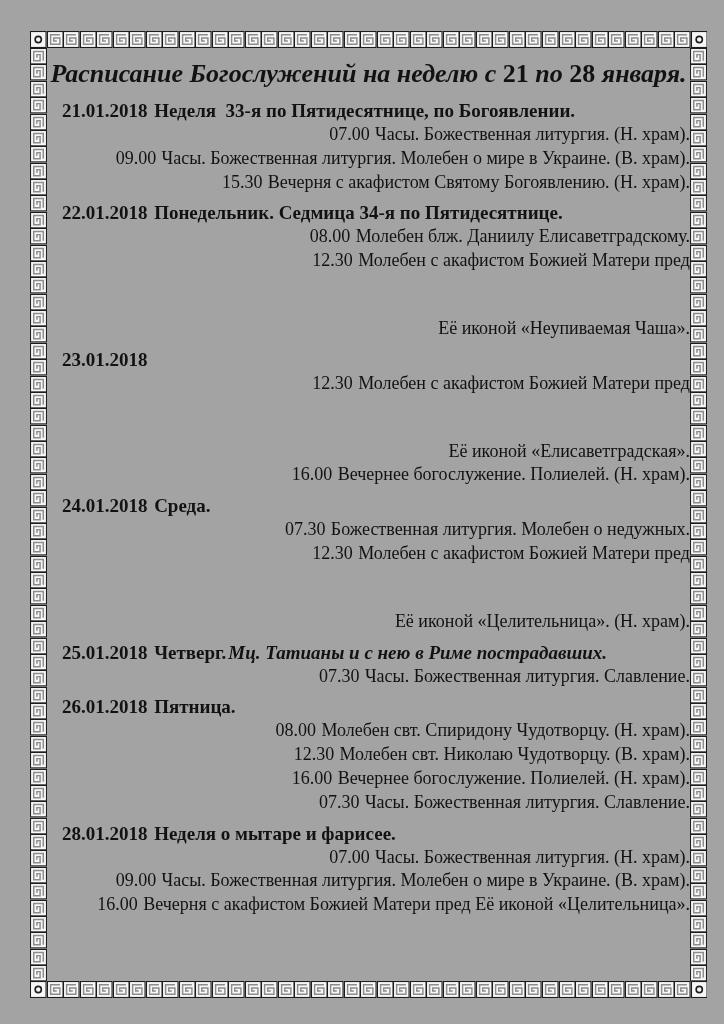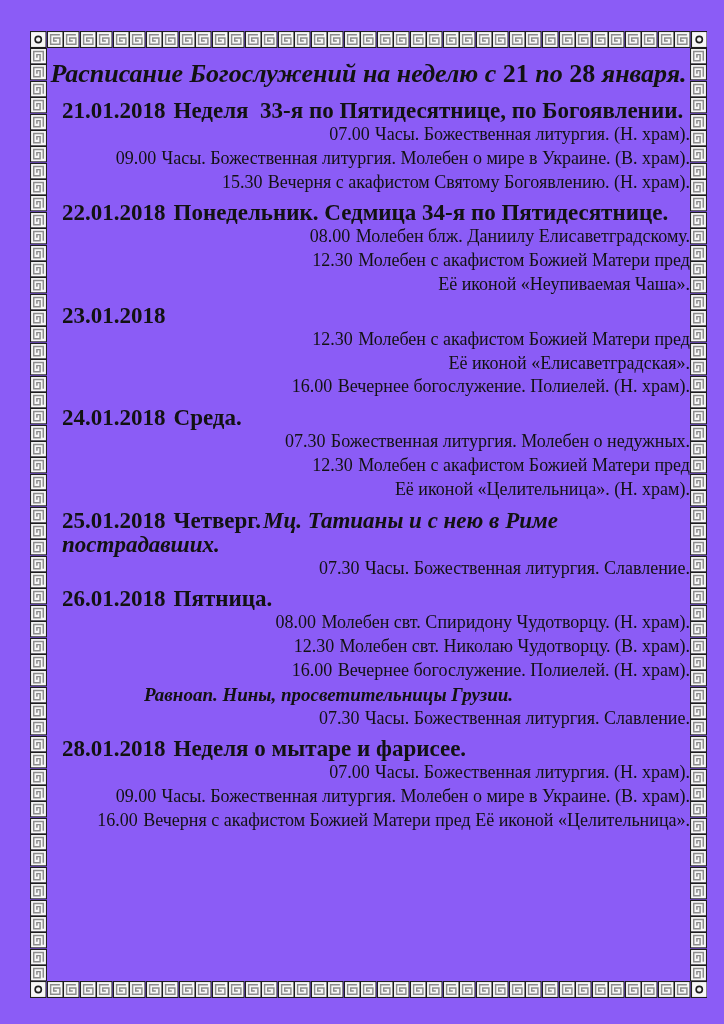--- a/index.html
+++ b/index.html
@@ -1,43 +1,43 @@
 <!DOCTYPE html>
 <html><head>
 <meta charset="utf-8">
 <style>
   html,body{margin:0;padding:0;background:#ffffff;}
-  .screen{position:relative;width:724px;height:1024px;background:#8b5cf6;overflow:hidden;
+  .screen{position:relative;width:724px;height:1024px;background:#a3a3a3;overflow:hidden;
           font-family:"Liberation Serif",serif;color:#121212;}
   
   .bstrip{position:absolute;display:flex;align-items:stretch;}
   .bstrip.h{flex-direction:row;}
   .bstrip.v{flex-direction:column;}
   .bstrip svg{flex:1 1 0;min-width:0;min-height:0;display:block;}
   .bstrip.h svg{height:17px;}
   .bstrip.v svg{width:17px;}
   #border-top{left:30px;top:31px;width:677px;height:17px;}
   #border-bottom{left:30px;top:981px;width:677px;height:17px;}
   #border-left{left:30px;top:48px;width:17px;height:933px;}
   #border-right{left:690px;top:48px;width:17px;height:933px;}
   
   .content{position:absolute;left:47px;top:47px;width:643px;height:935px;
            box-sizing:border-box;padding-top:9px;}
   .b{white-space:pre-wrap;}
   .title{font-size:26px;font-weight:bold;text-align:center;line-height:36px;
          margin-bottom:7px;white-space:nowrap;}
   .title .ti{font-style:italic;}
-  .hdr{font-size:23px;font-weight:bold;line-height:24px;margin-top:7px;padding-left:15px;}
+  .hdr{font-size:19px;font-weight:bold;line-height:24px;margin-top:7px;padding-left:15px;}
   .hdr .date{margin-right:0.35em;}
   .hdr .hital{font-style:italic;margin-left:2px;}
   .subhdr{font-size:19px;font-weight:bold;font-style:italic;line-height:23.8px;
           text-align:center;padding-right:80px;}
   .line{font-size:18px;line-height:23.8px;padding-left:8px;text-align:right;}
   .time{margin-right:0.3em;}
-  .cont{padding-left:58px;}
+  .cont{padding-left:58px;margin-top:44px;}
   .note .u{text-decoration:underline;}
   .note .it{font-style:italic;}
 </style>
 </head>
 <body>
 
 <div class="screen">
 
   <div id="border-top" class="bstrip h">
       <svg viewBox="0 0 16 16" preserveAspectRatio="none">
@@ -870,21 +870,20 @@
     </div>
 
     <div class="section">
       <div class="hdr"><span class="date b">26.01.2018</span><span class="b">Пятница.</span></div>
       <div class="line"><span class="time b">08.00</span><span class="b">Молебен свт. Спиридону Чудотворцу. (Н. храм).</span></div>
       <div class="line"><span class="time b">12.30</span><span class="b">Молебен свт. Николаю Чудотворцу. (В. храм).</span></div>
       <div class="line"><span class="time b">16.00</span><span class="b">Вечернее богослужение. Полиелей. (Н. храм).</span></div>
     </div>
 
     <div class="section">
-      <div class="subhdr"><span class="b">Равноап. Нины, просветительницы Грузии.</span></div>
       <div class="line"><span class="time b">07.30</span><span class="b">Часы. Божественная литургия. Славление.</span></div>
     </div>
 
     <div class="section">
       <div class="hdr"><span class="date b">28.01.2018</span><span class="b">Неделя о мытаре и фарисее.</span></div>
       <div class="line"><span class="time b">07.00</span><span class="b">Часы. Божественная литургия. (Н. храм).</span></div>
       <div class="line"><span class="time b">09.00</span><span class="b">Часы. Божественная литургия. Молебен о мире в Украине. (В. храм).</span></div>
       <div class="line"><span class="time b">16.00</span><span class="b">Вечерня с акафистом Божией Матери пред Её иконой «Целительница».</span></div>
     </div>
 

